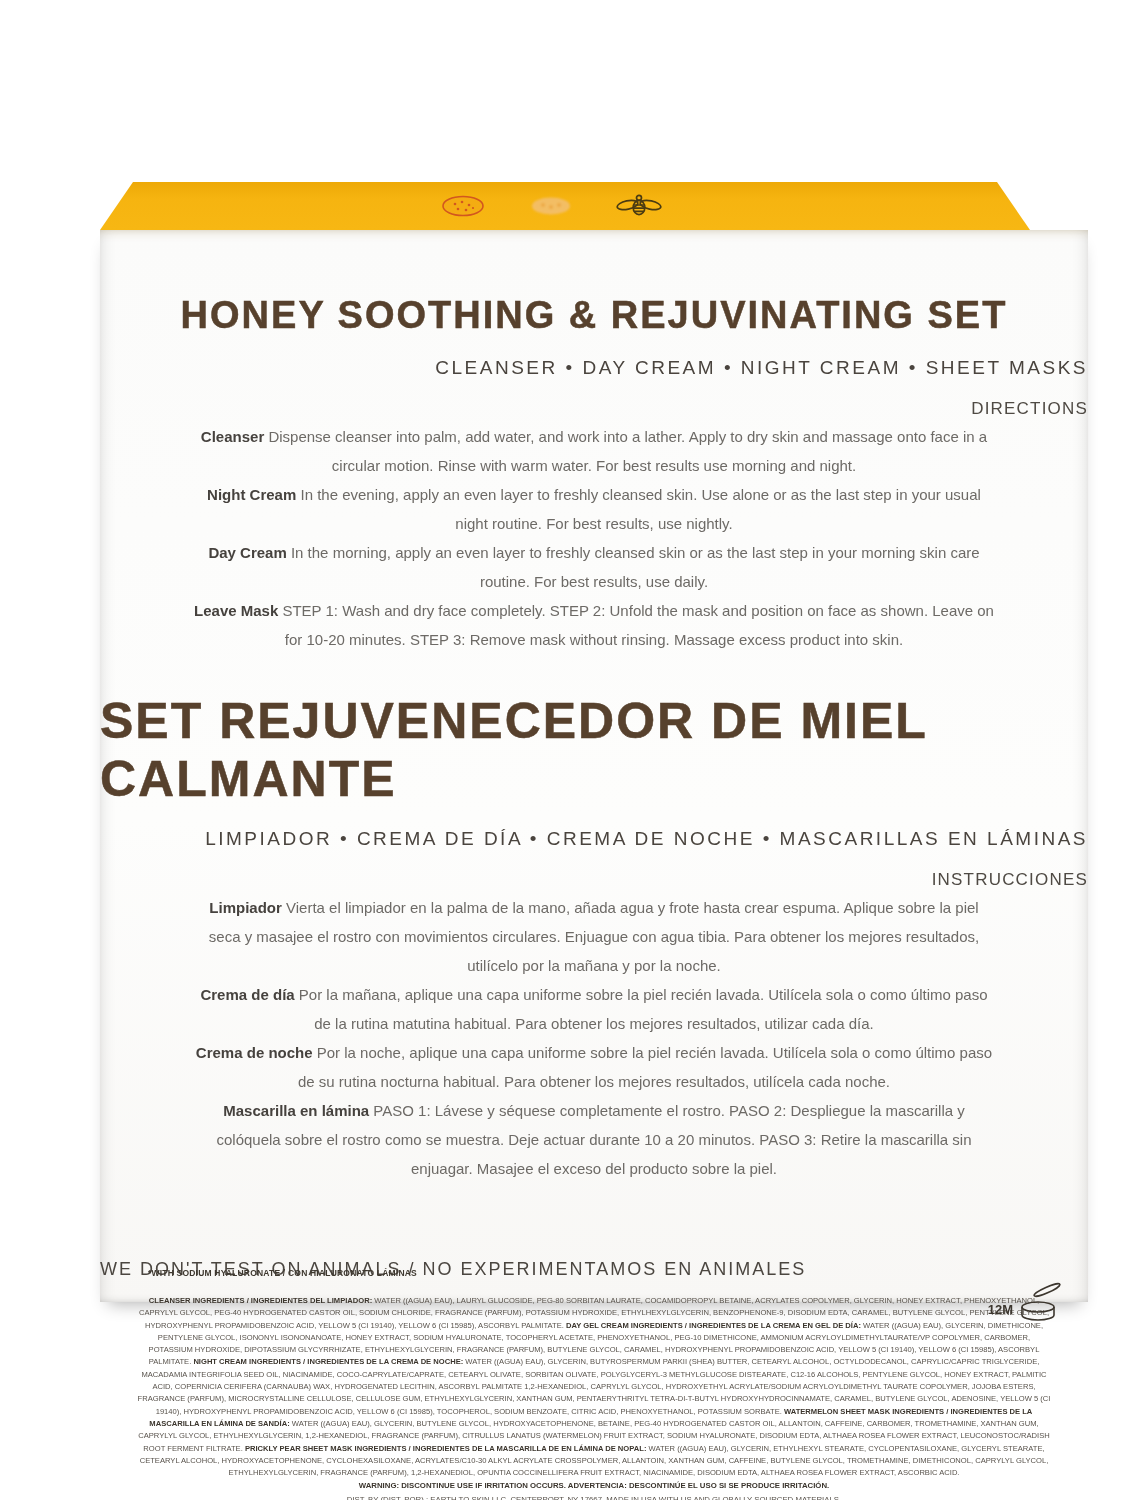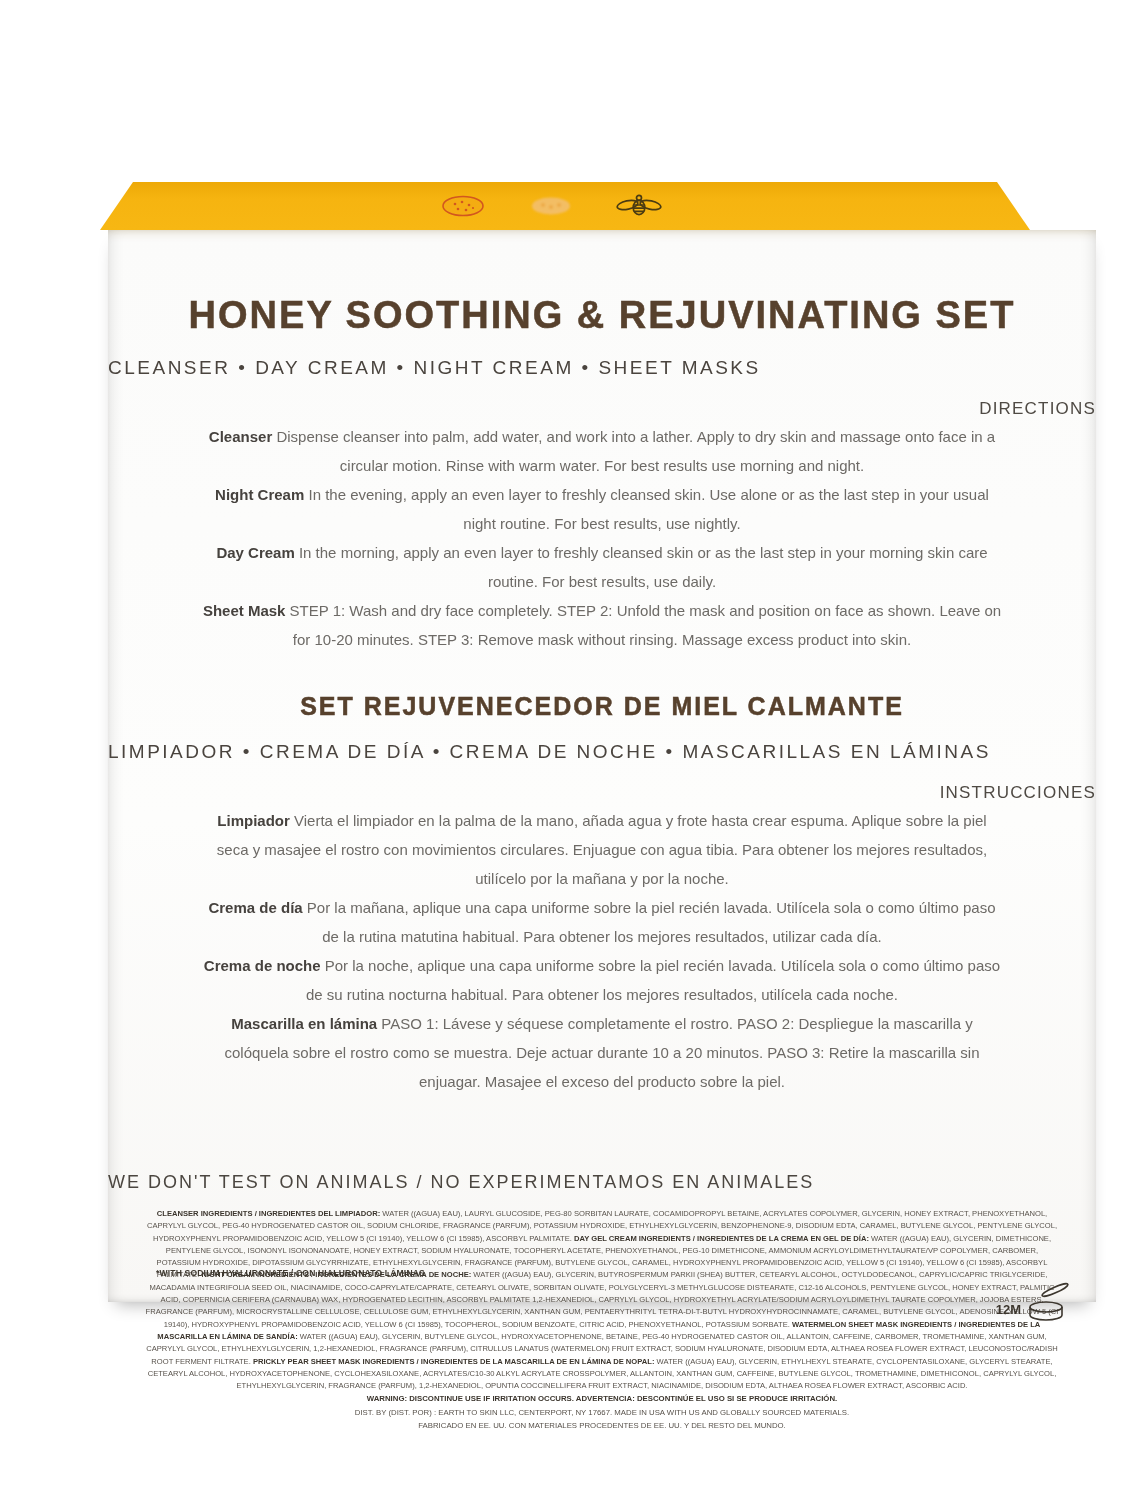--- a/index.html
+++ b/index.html
@@ -19,31 +19,30 @@
   
   .panel {
     position:absolute; left:100px; top:230px; width:988px; height:1072px;
     background:linear-gradient(180deg,#fbfbfa 0%, #fdfdfc 55%, #f8f7f5 100%);
     box-shadow:
       inset 0 10px 12px -10px rgba(120,90,20,.30),
       inset 12px 0 18px -14px rgba(0,0,0,.18),
       inset -12px 0 18px -14px rgba(0,0,0,.18),
       inset 0 -8px 10px -9px rgba(0,0,0,.18),
       0 10px 16px -8px rgba(0,0,0,.30);
-    margin-left: 8px;
   }
 
   .title-en { margin-top:64px; text-align:center; font-size:38px; letter-spacing:2px; color:#57412d; -webkit-text-stroke:.5px #57412d; }
-  .subtitle { margin-top:20px; text-align:left; font-size:19px; letter-spacing:2.5px; color:#4a443e; }
+  .subtitle { margin-top:20px; text-align:right; font-size:19px; letter-spacing:2.5px; color:#4a443e; }
   .sec-heading { margin-top:20px; text-align:right; font-size:17px; letter-spacing:1.2px; color:#4f4a44; }
   .dir-block { margin-top:3px; }
   .dir-block p { max-width:800px; margin:0 auto; text-align:center; font-size:15px; line-height:29px; color:#6d6a66; }
   .dir-block .lead { color:#46423e; font-weight:700; }
 
-  .title-es { margin-top:38px; text-align:center; font-size:25px; letter-spacing:2px; color:#57412d; -webkit-text-stroke:.5px #57412d; }
+  .title-es { margin-top:38px; font-size:50px; letter-spacing:2px; color:#57412d; -webkit-text-stroke:.5px #57412d; }
 
   .cruelty { margin-top:76px; text-align:left; font-size:18px; letter-spacing:2px; color:#4b4640; }
 
   .ingredients {
     margin:15px 35px 0 35px; text-align:center;
     font-size:7.6px; line-height:12.3px; color:#57514a;
   }
   .ingredients b { color:#3b352d; }
   .legal { text-align:center; font-size:7.8px; line-height:12.5px; color:#57514a; margin-top:1px; }
   .legal b { color:#3b352d; }
@@ -89,21 +88,21 @@
   <div class="panel">
 
     <h1 class="title-en">HONEY SOOTHING &amp; REJUVINATING SET</h1>
     <div class="subtitle">CLEANSER • DAY CREAM • NIGHT CREAM • SHEET MASKS</div>
 
     <div class="sec-heading">DIRECTIONS</div>
     <div class="dir-block">
         <p><b class="lead">Cleanser</b> Dispense cleanser into palm, add water, and work into a lather. Apply to dry skin and massage onto face in a circular motion. Rinse with warm water. For best results use morning and night.</p>
         <p><b class="lead">Night Cream</b> In the evening, apply an even layer to freshly cleansed skin. Use alone or as the last step in your usual night routine. For best results, use nightly.</p>
         <p><b class="lead">Day Cream</b> In the morning, apply an even layer to freshly cleansed skin or as the last step in your morning skin care routine. For best results, use daily.</p>
-        <p><b class="lead">Sheet Mask</b> STEP 1: Wash and dry face completely. STEP 2: Unfold the mask and position on face as shown. Leave on for 10-20 minutes. STEP 3: Remove mask without rinsing. Massage excess product into skin.</p>
+        <p><b class="lead">Leave Mask</b> STEP 1: Wash and dry face completely. STEP 2: Unfold the mask and position on face as shown. Leave on for 10-20 minutes. STEP 3: Remove mask without rinsing. Massage excess product into skin.</p>
       </div>
 
     <h2 class="title-es">SET REJUVENECEDOR DE MIEL CALMANTE</h2>
     <div class="subtitle">LIMPIADOR • CREMA DE DÍA • CREMA DE NOCHE • MASCARILLAS EN LÁMINAS</div>
 
     <div class="sec-heading">INSTRUCCIONES</div>
     <div class="dir-block">
         <p><b class="lead">Limpiador</b> Vierta el limpiador en la palma de la mano, añada agua y frote hasta crear espuma. Aplique sobre la piel seca y masajee el rostro con movimientos circulares. Enjuague con agua tibia. Para obtener los mejores resultados, utilícelo por la mañana y por la noche.</p>
         <p><b class="lead">Crema de día</b> Por la mañana, aplique una capa uniforme sobre la piel recién lavada. Utilícela sola o como último paso de la rutina matutina habitual. Para obtener los mejores resultados, utilizar cada día.</p>
         <p><b class="lead">Crema de noche</b> Por la noche, aplique una capa uniforme sobre la piel recién lavada. Utilícela sola o como último paso de su rutina nocturna habitual. Para obtener los mejores resultados, utilícela cada noche.</p>

